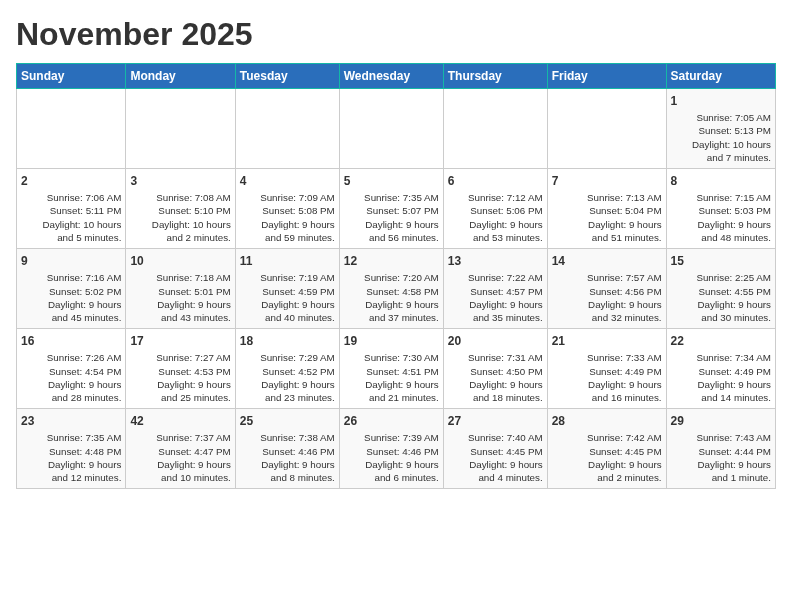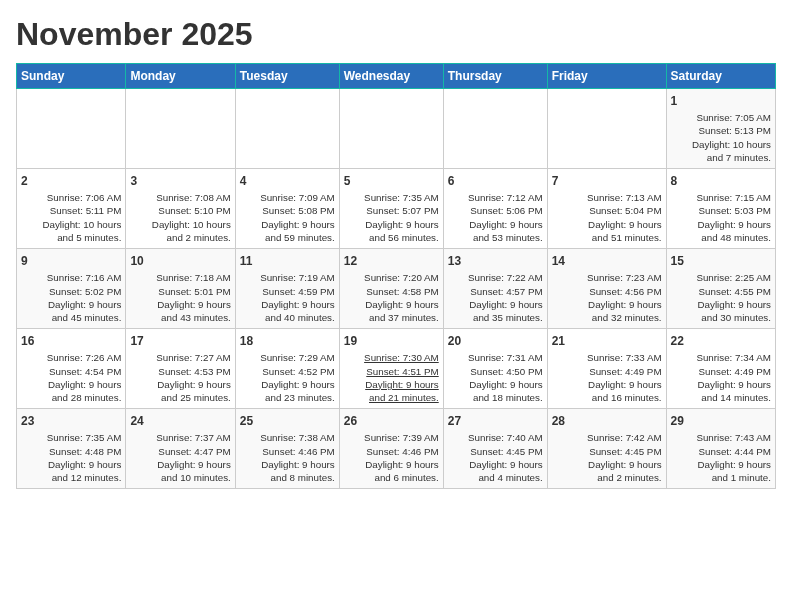--- a/index.html
+++ b/index.html
@@ -201,21 +201,21 @@
         </td>
         <td>
           <span class="day-num">13</span>
           <div class="cell-info" style="white-space: pre-line;">Sunrise: 7:22 AM
 Sunset: 4:57 PM
 Daylight: 9 hours
 and 35 minutes.</div>
         </td>
         <td>
           <span class="day-num">14</span>
-          <div class="cell-info" style="white-space: pre-line;">Sunrise: 7:23 AM
+          <div class="cell-info" style="white-space: pre-line;">Sunrise: 7:57 AM
 Sunset: 4:56 PM
 Daylight: 9 hours
 and 32 minutes.</div>
         </td>
         <td>
           <span class="day-num">15</span>
           <div class="cell-info" style="white-space: pre-line;">Sunrise: 2:25 AM
 Sunset: 4:55 PM
 Daylight: 9 hours
 and 30 minutes.</div>
@@ -238,21 +238,21 @@
         </td>
         <td>
           <span class="day-num">18</span>
           <div class="cell-info" style="white-space: pre-line;">Sunrise: 7:29 AM
 Sunset: 4:52 PM
 Daylight: 9 hours
 and 23 minutes.</div>
         </td>
         <td>
           <span class="day-num">19</span>
-          <div class="cell-info" style="white-space: pre-line; text-decoration: underline;">Sunrise: 7:30 AM
+          <div class="cell-info" style="white-space: pre-line;">Sunrise: 7:30 AM
 Sunset: 4:51 PM
 Daylight: 9 hours
 and 21 minutes.</div>
         </td>
         <td>
           <span class="day-num">20</span>
           <div class="cell-info" style="white-space: pre-line;">Sunrise: 7:31 AM
 Sunset: 4:50 PM
 Daylight: 9 hours
 and 18 minutes.</div>
@@ -274,21 +274,21 @@
       </tr>
       <tr>
         <td>
           <span class="day-num">23</span>
           <div class="cell-info" style="white-space: pre-line;">Sunrise: 7:35 AM
 Sunset: 4:48 PM
 Daylight: 9 hours
 and 12 minutes.</div>
         </td>
         <td>
-          <span class="day-num">24</span>
+          <span class="day-num">42</span>
           <div class="cell-info" style="white-space: pre-line;">Sunrise: 7:37 AM
 Sunset: 4:47 PM
 Daylight: 9 hours
 and 10 minutes.</div>
         </td>
         <td>
           <span class="day-num">25</span>
           <div class="cell-info" style="white-space: pre-line;">Sunrise: 7:38 AM
 Sunset: 4:46 PM
 Daylight: 9 hours

